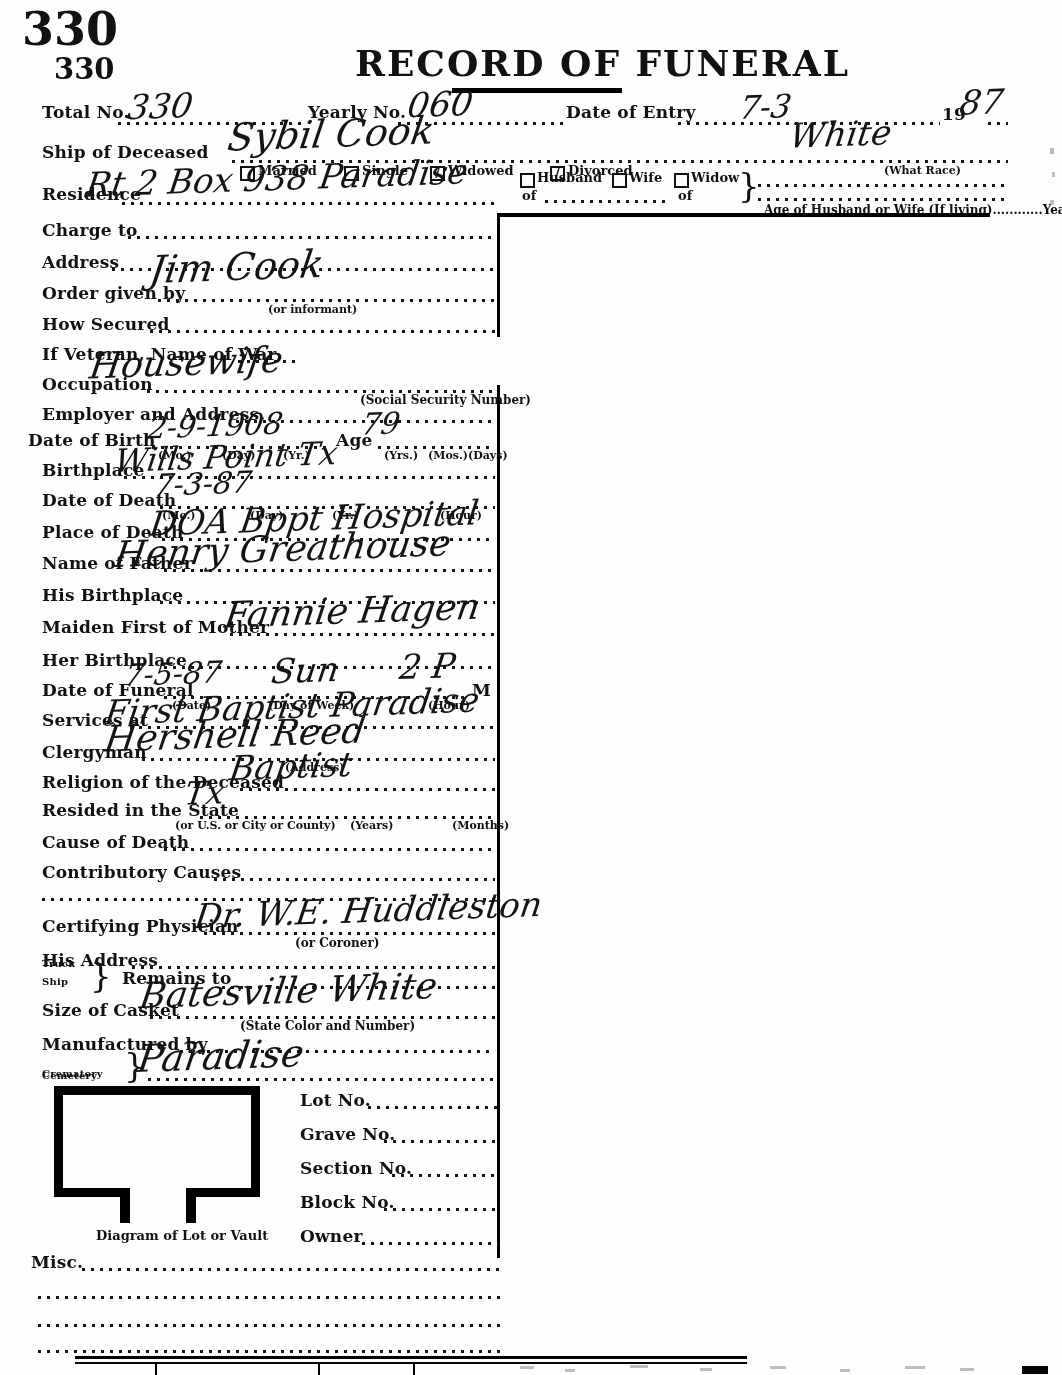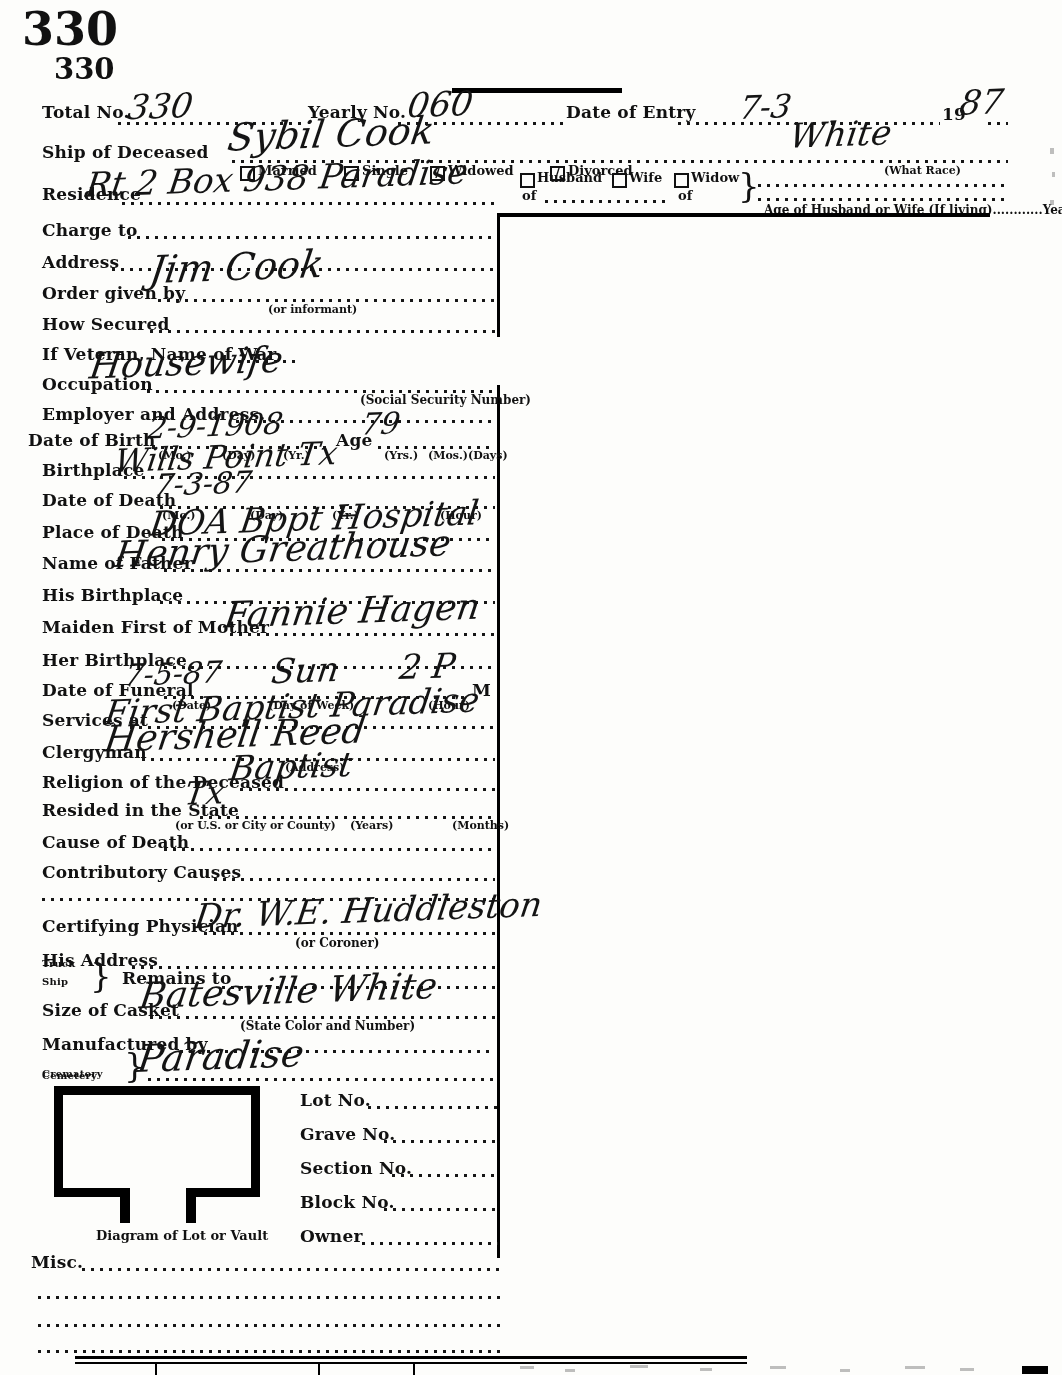--- a/index.html
+++ b/index.html
@@ -18,20 +18,21 @@
   .big{position:absolute;font-weight:700;}
   .artifact{position:absolute;background:#8a8a8a;opacity:.55;}
 </style>
 </head>
 <body>
 
 <div id="sheet">
 
   <div class="big" style="left:22px;top:2px;font-size:46px;">330</div>
   <div class="big" style="left:54px;top:52px;font-size:29px;">330</div>
+  <div class="big" style="left:355px;top:42px;font-size:36px;letter-spacing:2px;">RECORD OF FUNERAL</div>
   <div class="bar" style="left:452px;top:88px;width:170px;height:5px;"></div>
 
   <div class="lbl" style="left:42px;top:102px;">Total No.</div>
   <div class="dots" style="left:118px;top:122px;width:186px;"></div>
   <div class="hw" style="left:128px;top:86px;font-size:34px;">330</div>
   <div class="lbl" style="left:308px;top:102px;">Yearly No.</div>
   <div class="dots" style="left:398px;top:122px;width:168px;"></div>
   <div class="hw" style="left:408px;top:84px;font-size:34px;">060</div>
   <div class="lbl" style="left:566px;top:102px;text-align:center;">Date of Entry</div>
   <div class="dots" style="left:678px;top:122px;width:262px;"></div>

